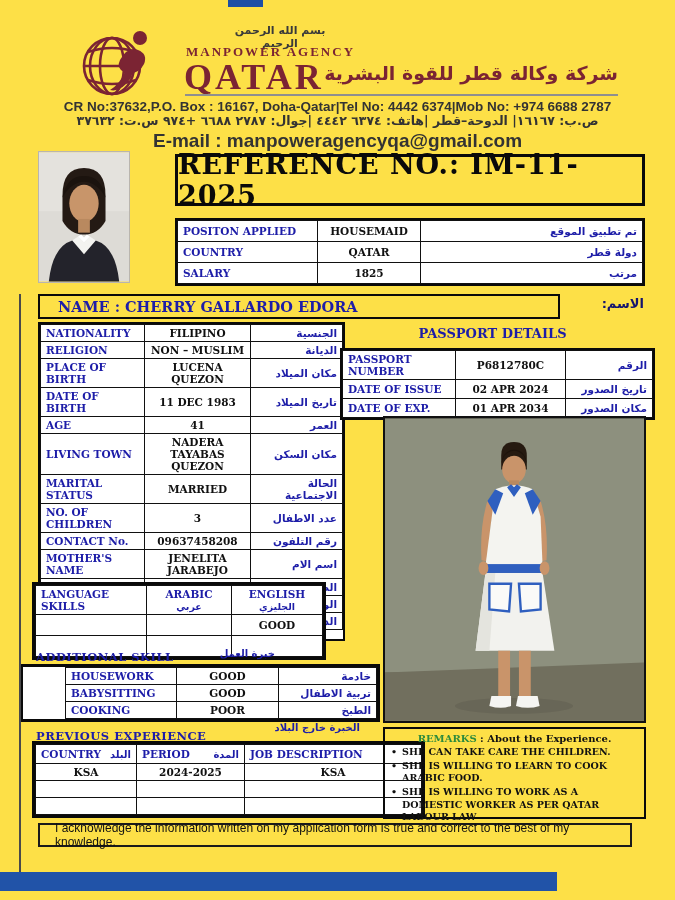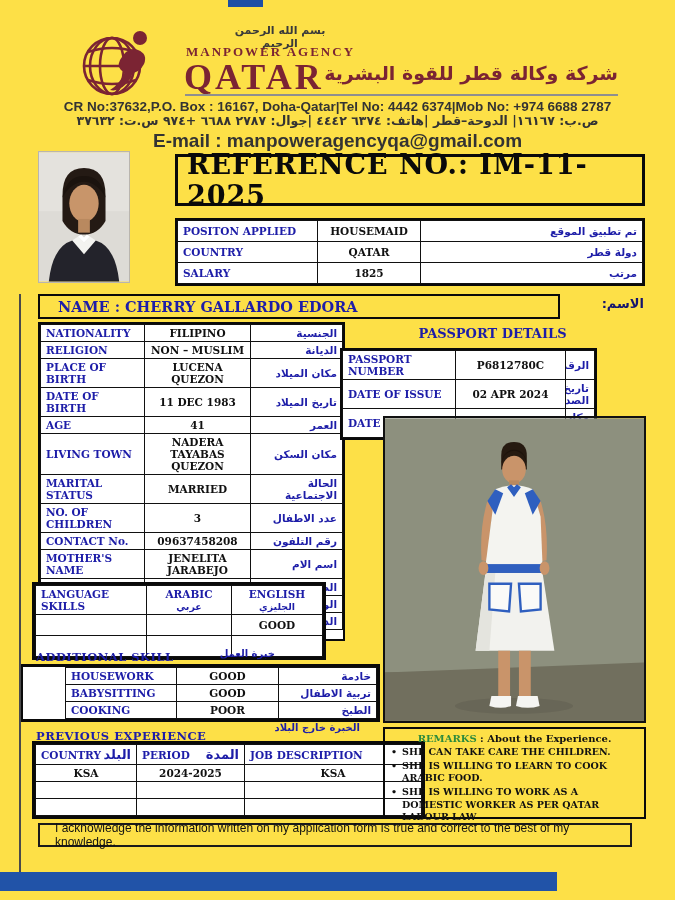--- a/index.html
+++ b/index.html
@@ -34,21 +34,21 @@
   .email { left:0; top:130px; width:675px; text-align:center;
     font-family:"Liberation Sans", sans-serif; font-size:19px; font-weight:bold; color:#333; }
 
   
   .headshot { left:38px; top:151px; width:92px; height:132px; border:1px solid #b9b5ae; }
   .fullbody { left:383px; top:416px; width:263px; height:307px; border:2px solid #111; }
   .headshot svg, .fullbody svg { display:block; width:100%; height:100%; }
 
   
   .ref-box { left:175px; top:154px; width:470px; height:52px; border:3px solid #0a0a0a;
-    display:flex; align-items:center; justify-content:center;padding-left:9px; }
+    display:flex; align-items:center; justify-content:center; }
   .ref-text { font-size:27px; font-weight:bold; letter-spacing:1px; color:#0a0a0a; }
 
   
   table.tbl { border-collapse:collapse; table-layout:fixed; width:100%; }
   table.tbl td { border:1px solid #111; padding:2px 5px; font-weight:bold;
     font-size:10.5px; overflow:hidden; }
   td.lbl { color:#1d1da8; text-align:left; }
   td.val { color:#111; text-align:center; }
   td.ar  { color:#1d1da8; text-align:right; direction:rtl;
     font-family:"DejaVu Sans", sans-serif; font-size:9.5px; }
@@ -61,42 +61,42 @@
   .name-box { left:38px; top:294px; width:522px; height:25px; border:2px solid #0a0a0a;
     display:flex; align-items:center; padding-left:18px; }
   .name-text { color:#1d1da8; font-size:14.5px; font-weight:bold; }
   .name-ar { left:588px; top:296px; width:56px; text-align:right; direction:rtl;
     font-family:"DejaVu Sans", sans-serif; font-size:13px; font-weight:bold; color:#14146e; }
 
   .personal { left:38px; top:322px; width:307px; padding-bottom:9px; }
   .personal td { height:17px; }
   .passport-title { left:340px; top:326px; width:305px; text-align:center;
     color:#1d1da8; font-weight:bold; font-size:13px; }
-  .passport { left:340px; top:348px; width:257px; }
+  .passport { left:340px; top:348px; width:315px; }
   .passport td { height:19px; }
 
   .lang { left:32px; top:582px; width:294px; }
   .lang td { height:21px; text-align:center; color:#1d1da8; }
   .lang td.c1 { text-align:left; }
   .lang td.gv { color:#111; }
   .lang .arab { font-family:"DejaVu Sans", sans-serif; font-size:9.5px; }
 
   .addskill-label { left:36px; top:650px; color:#1d1da8; font-weight:bold; font-size:11.5px; letter-spacing:0.5px; }
   .addskill-ar { left:215px; top:648px; width:60px; text-align:right; direction:rtl;
     font-family:"DejaVu Sans", sans-serif; font-size:10px; font-weight:bold; color:#1d1da8; }
   .skills { left:20px; top:664px; width:360px;padding-left:42px; }
   .skills td { height:17px; }
 
   .prevexp-ar { left:250px; top:722px; width:110px; text-align:right; direction:rtl;
     font-family:"DejaVu Sans", sans-serif; font-size:10px; font-weight:bold; color:#1d1da8; }
   .prevexp-label { left:36px; top:729px; color:#1d1da8; font-weight:bold; font-size:11.5px; letter-spacing:0.5px; }
   .exp { left:32px; top:741px; width:393px; }
   .exp td { height:17px; }
   .exp .hdr { display:flex; justify-content:space-between; align-items:center; }
-  .exp .hdr .arab { font-family:"DejaVu Sans", sans-serif; font-size:13px; direction:rtl; }
+  .exp .hdr .arab { font-family:"DejaVu Sans", sans-serif; font-size:10px; direction:rtl; }
 
   .remarks { left:383px; top:727px; width:263px; height:92px; border:2px solid #0a0a0a;
     padding:4px 6px; }
   .remarks-title { text-align:center; font-size:10px; font-weight:bold; color:#111; }
   .remarks-title .green { color:#2e8b3d; }
   .bullet-line { display:flex; gap:5px; font-size:9.5px; font-weight:bold; color:#111;
     line-height:1.28; margin-top:2px; }
   .bullet-dot { flex:0 0 auto; }
 
   .ack { left:38px; top:823px; width:594px; height:24px; border:2px solid #1a1a1a;

